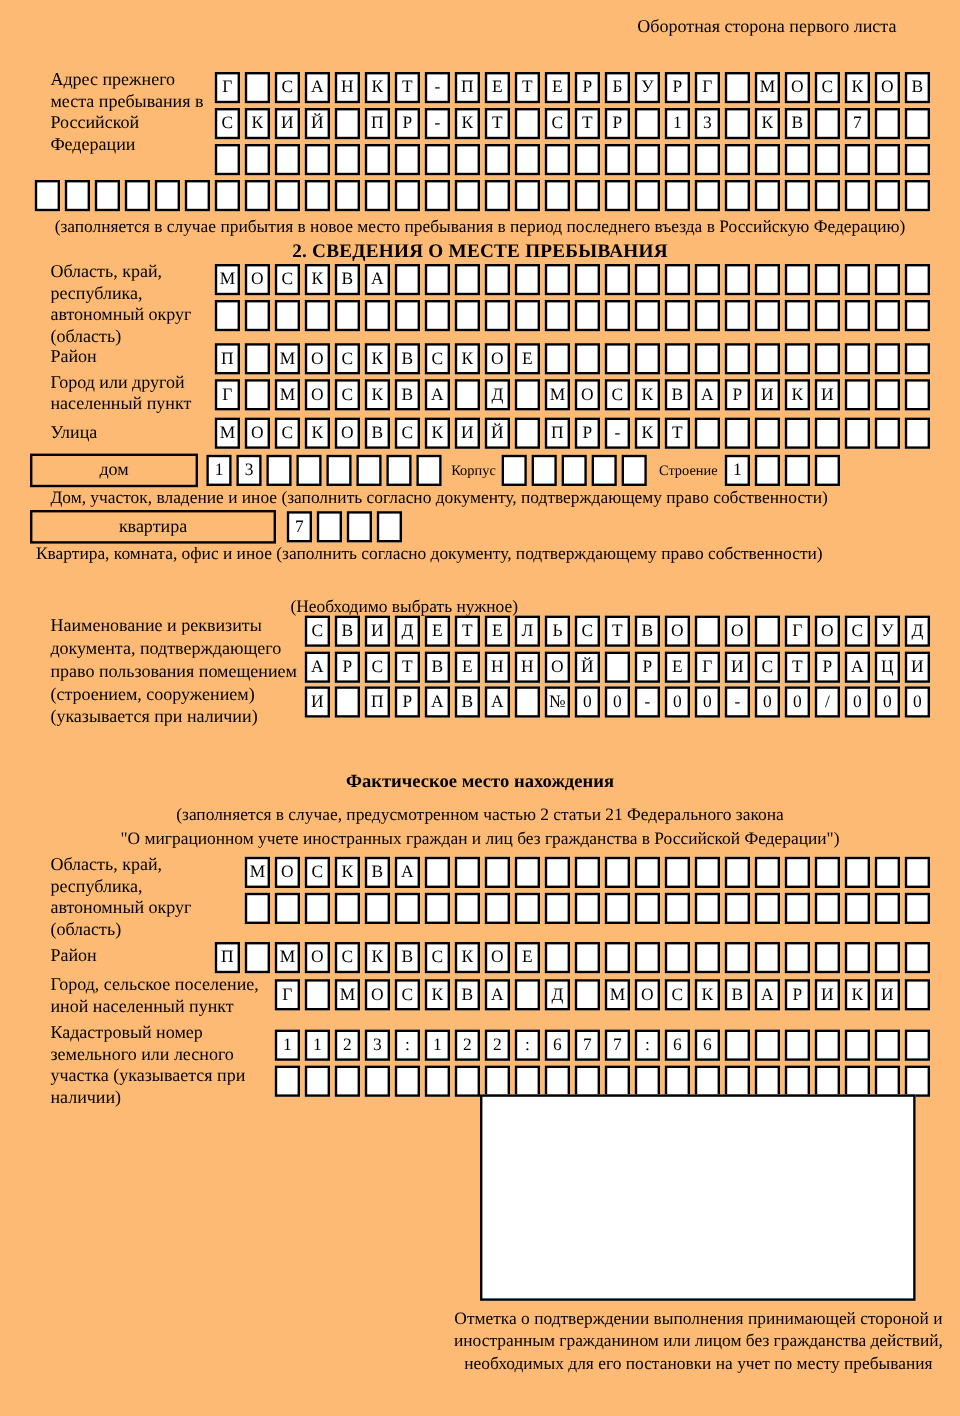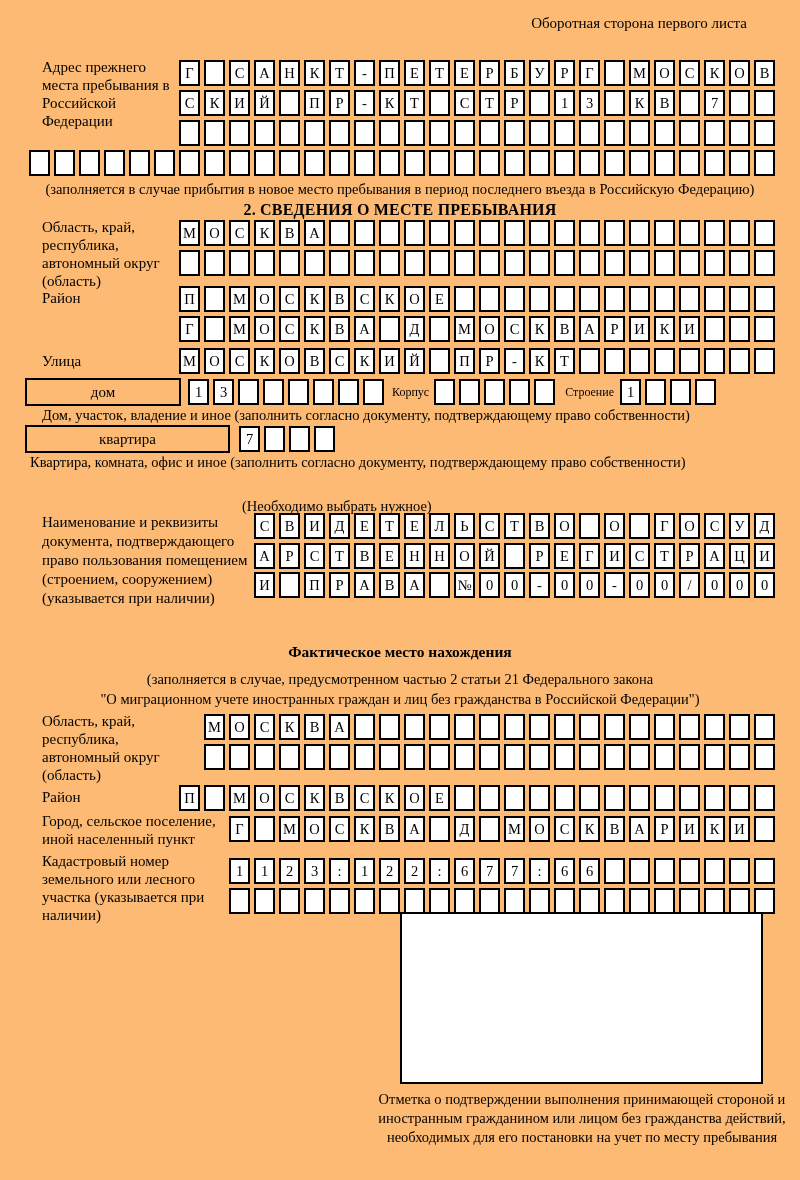--- a/index.html
+++ b/index.html
@@ -241,20 +241,21 @@
       <div class="cell"></div>
       <div class="cell"></div>
       <div class="cell"></div>
       <div class="cell"></div>
       <div class="cell"></div>
       <div class="cell"></div>
       <div class="cell"></div>
       <div class="cell"></div>
     </div>
 
+  <div class="abs lbl" style="top:310px; left:42px; width:160px;">Город или другой населенный пункт</div>
   <div class="abs cellrow" style="top:316px; right:25px;">
       <div class="cell">Г</div>
       <div class="cell"></div>
       <div class="cell">М</div>
       <div class="cell">О</div>
       <div class="cell">С</div>
       <div class="cell">К</div>
       <div class="cell">В</div>
       <div class="cell">А</div>
       <div class="cell"></div>
@@ -297,21 +298,21 @@
       <div class="cell"></div>
       <div class="cell"></div>
       <div class="cell"></div>
       <div class="cell"></div>
       <div class="cell"></div>
       <div class="cell"></div>
       <div class="cell"></div>
     </div>
 
   <div class="abs inline-row" style="top:378px; left:25px;">
-    <div class="namedbox" style="width:156px;text-align:center;">дом</div>
+    <div class="namedbox" style="width:140px;text-align:center;">дом</div>
     <div class="cellrow" style="margin-left:7px;">
         <div class="cell">1</div>
         <div class="cell">3</div>
         <div class="cell"></div>
         <div class="cell"></div>
         <div class="cell"></div>
         <div class="cell"></div>
         <div class="cell"></div>
         <div class="cell"></div>
       </div>

